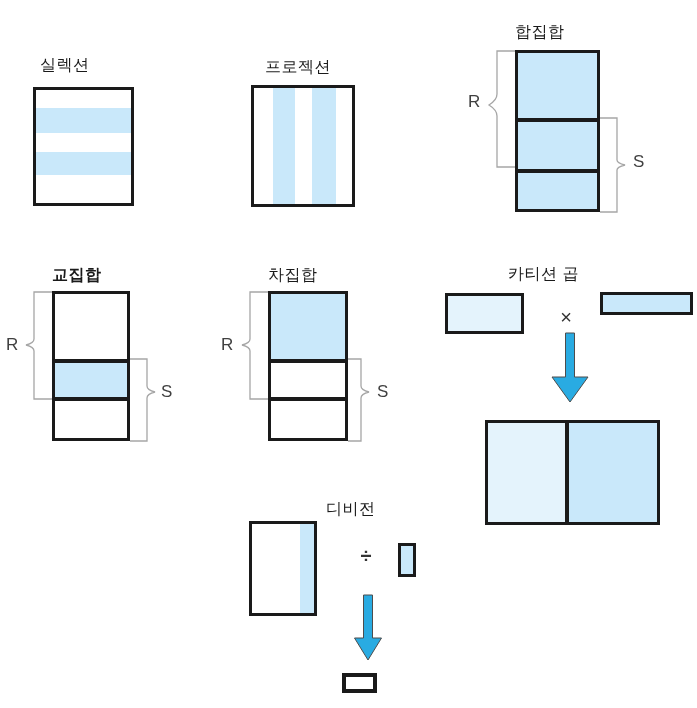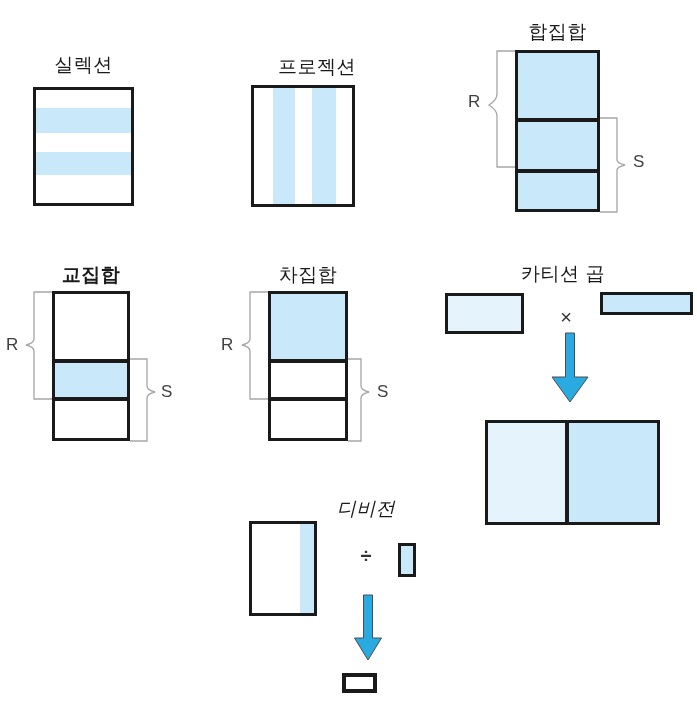--- a/index.html
+++ b/index.html
@@ -1,22 +1,22 @@
 <!DOCTYPE html>
 <html><head>
 <meta charset="utf-8">
 <style>
   html,body { margin:0; padding:0; background:#ffffff; }
   .canvas {
     position:relative; width:697px; height:708px; background:#ffffff;
     font-family:"Liberation Sans","DejaVu Sans",sans-serif; overflow:hidden;
   }
   .title {
-    position:absolute; font-size:19px; line-height:19px; color:#1a1a1a;
-    text-align:center; white-space:nowrap; letter-spacing:0.5px;
+    position:absolute; font-size:16px; line-height:19px; color:#1a1a1a;
+    white-space:nowrap; letter-spacing:0.5px;
   }
   .rect {
     position:absolute; box-sizing:border-box;
     border:3px solid #1a1a1a; background:#ffffff;
   }
   .rect-thick { border-width:4px; }
   .fill { position:absolute; }
   .hdivider { position:absolute; left:0; right:0; height:4px; background:#1a1a1a; }
   .vdivider { position:absolute; top:0; bottom:0; width:4px; background:#1a1a1a; }
   .rs {
@@ -30,21 +30,21 @@
   svg.shape { position:absolute; overflow:visible; display:block; }
   .brace { stroke:#a6a6a6; stroke-width:1.3; fill:none; }
   .arrow { fill:#29abe2; stroke:#4d4d4d; stroke-width:1; }
 </style>
 </head>
 <body>
 
 <div class="canvas">
 
   <div>
-    <div class="title" style="left:33px; top:55px; width:101px;">실렉션</div>
+    <div class="title" style="left:40px; top:55px; width:101px;">실렉션</div>
     <div class="rect" style="left:33px; top:87px; width:101px; height:119px;">
       <div class="fill" style="left:0; right:0; top:18px; height:25px; background:#c9e8fa;"></div>
       <div class="fill" style="left:0; right:0; top:62px; height:23px; background:#c9e8fa;"></div>
     </div>
   </div>
 
   <div>
     <div class="title" style="left:265px; top:57px; width:104px;">프로젝션</div>
     <div class="rect" style="left:251px; top:85px; width:104px; height:122px;">
       <div class="fill" style="top:0; bottom:0; left:19px; width:22px; background:#c9e8fa;"></div>
@@ -110,21 +110,21 @@
     <svg class="shape" style="left:550px; top:331px;" width="40" height="73" viewBox="0 0 40 73">
       <path class="arrow" d="M15.5 2 H24.5 V46 H38 L20 71 L2 46 H15.5 Z"></path>
     </svg>
     <div class="rect" style="left:485px; top:420px; width:175px; height:105px; background:#e4f3fc;">
       <div class="fill" style="top:0; bottom:0; left:81px; right:0; background:#c9e8fa;"></div>
       <div class="vdivider" style="left:77px;"></div>
     </div>
   </div>
 
   <div>
-    <div class="title" style="left:326px; top:499px; width:80px;font-style:italic;">디비전</div>
+    <div class="title" style="left:326px; top:499px; width:80px;">디비전</div>
     <div class="rect" style="left:249px; top:521px; width:68px; height:95px;">
       <div class="fill" style="top:0; bottom:0; right:0; width:14px; background:#c9e8fa;"></div>
     </div>
     <div class="op op-divide" style="left:356px; top:546px;">÷</div>
     <div class="rect" style="left:398px; top:543px; width:18px; height:34px; background:#c9e8fa;"></div>
     <svg class="shape" style="left:350px; top:593px;" width="38" height="70" viewBox="0 0 38 70">
       <path class="arrow" d="M13.5 2 H22.5 V45 H31.5 L18 67 L4.5 45 H13.5 Z"></path>
     </svg>
     <div class="rect rect-thick" style="left:342px; top:673px; width:35px; height:20px;"></div>
   </div>

